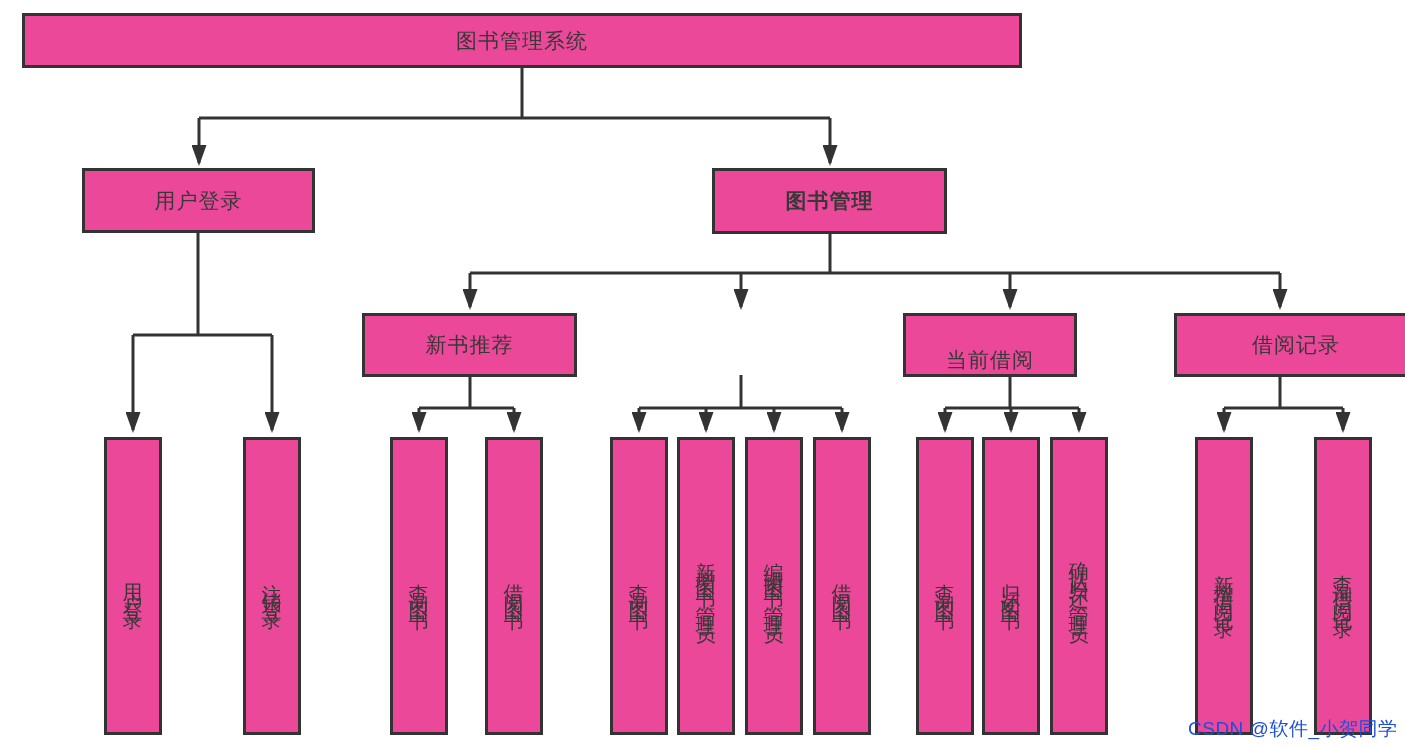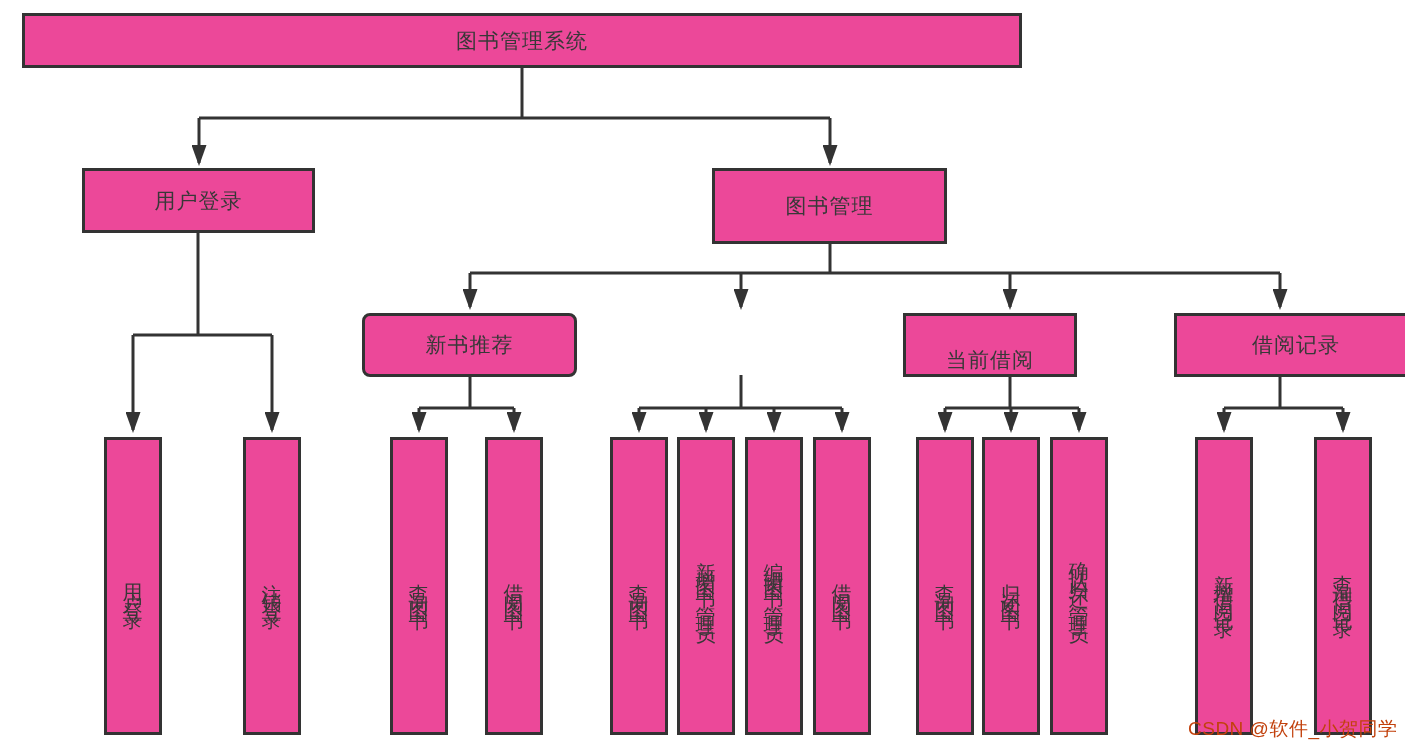--- a/index.html
+++ b/index.html
@@ -28,21 +28,21 @@
     writing-mode: vertical-rl;
     letter-spacing: 9px;
     font-size: 20px;
     line-height: 1;
     white-space: nowrap;
   }
   .watermark {
     position: absolute;
     left: 1188px; top: 716px;
     font-size: 19px;
-    color: #c2410c;
+    color: #1d4ed8;
     letter-spacing: 0.5px;
     white-space: nowrap;
     z-index: 5;
   }
 </style>
 </head>
 <body>
 
 <div class="canvas">
 
@@ -96,25 +96,25 @@
     </g>
   </svg>
 
   <div class="box hbox root-box" style="left:22px; top:13px; width:1000px; height:55px;">
     <span>图书管理系统</span>
   </div>
 
   <div class="box hbox" style="left:82px; top:168px; width:233px; height:65px;">
     <span>用户登录</span>
   </div>
-  <div class="box hbox" style="left:712px; top:168px; width:235px; height:76px;">
+  <div class="box hbox" style="left:712px; top:168px; width:235px; height:66px;font-weight:bold;">
     <span>图书管理</span>
   </div>
 
-  <div class="box hbox" style="left:362px; top:313px; width:215px; height:64px;border-radius:8px;">
+  <div class="box hbox" style="left:362px; top:313px; width:215px; height:64px;">
     <span>新书推荐</span>
   </div>
   <div class="box hbox" style="left:903px; top:313px; width:174px; height:64px;align-items:flex-end;">
     <span>当前借阅</span>
   </div>
   <div class="box hbox" style="left:1174px; top:313px; width:244px; height:64px;">
     <span>借阅记录</span>
   </div>
 
   <div class="box vbox" style="left:104px; top:437px; width:58px; height:298px;">

